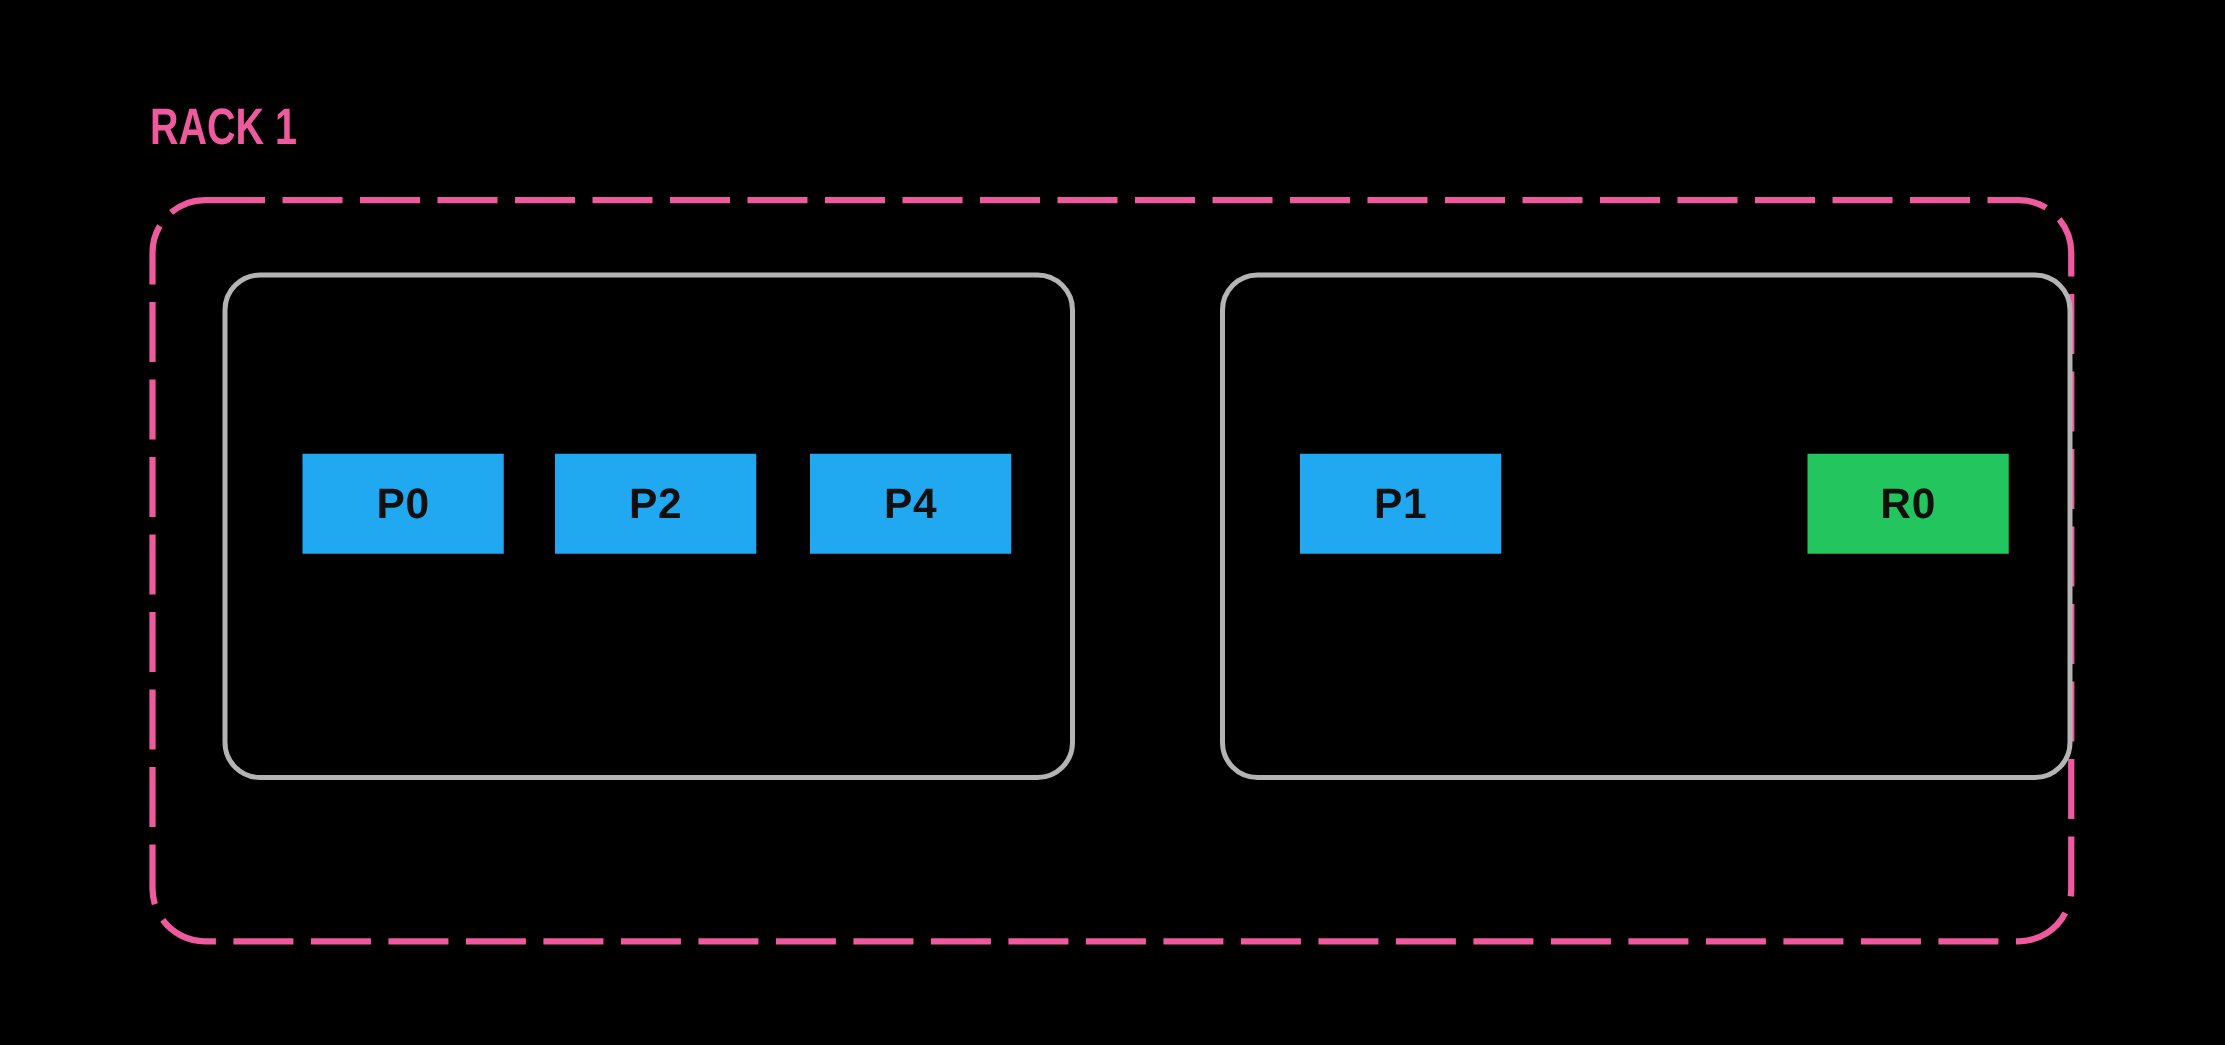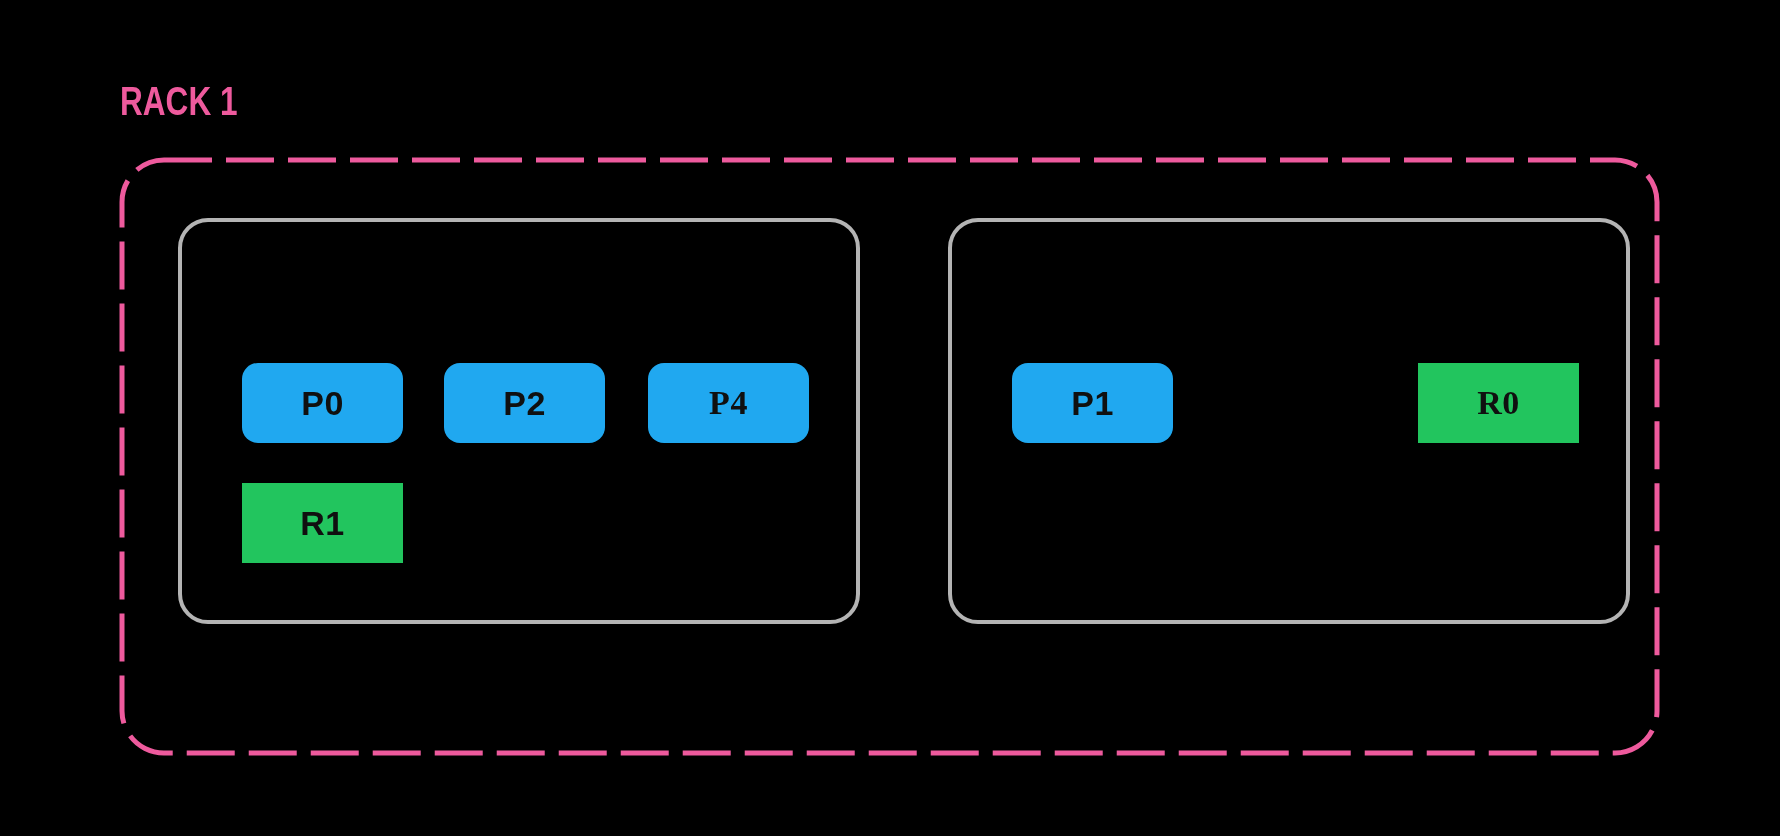--- a/index.html
+++ b/index.html
@@ -43,41 +43,41 @@
     position: absolute;
     top: 218px;
     width: 682px;
     height: 406px;
     border: 4px solid #B4B4B4;
     border-radius: 30px;
     box-sizing: border-box;
     background: transparent;
   }
   .node-a { left: 178px; }
-  .node-b { left: 948px; padding-left: 25px; }
+  .node-b { left: 976px; padding-left: 25px; }
 
   
   .chip {
     position: absolute;
     width: 161px;
     height: 80px;
     display: flex;
     align-items: center;
     justify-content: center;
     font-size: 34px;
     font-weight: 700;
     color: #101010;
     letter-spacing: 0.5px;
   }
-  .chip[data-type="process"] { background: #20A8F0; border-radius: 16px; }
+  .chip[data-type="process"] { background: #20A8F0; }
   .chip[data-type="replica"] { background: #22c55e; }
 
   .col-1 { left: 60px; }
   .col-2 { left: 262px; align-items: center; }
-  .col-3 { left: 466px; font-family: Liberation Serif, serif; }
+  .col-3 { left: 466px; }
   .row-1 { top: 141px; }
   .row-2 { top: 261px; }
 </style>
 </head>
 <body>
 
 <div class="rack-title">RACK 1</div>
 
 <svg class="rack-boundary" viewBox="0 0 1551 609" xmlns="http://www.w3.org/2000/svg">
   <rect x="8" y="8" width="1535" height="593" rx="42" ry="42" fill="none" stroke-width="5" stroke-dasharray="48 14" stroke="#EE5A9D"></rect>
@@ -86,23 +86,20 @@
 <div class="node node-a">
   <div class="chip col-1 row-1" data-type="process">
     <span>P0</span>
   </div>
   <div class="chip col-2 row-1" data-type="process">
     <span>P2</span>
   </div>
   <div class="chip col-3 row-1" data-type="process">
     <span>P4</span>
   </div>
-  <div class="chip col-1 row-2" data-type="replica">
-    <span>R1</span>
-  </div>
 </div>
 
 <div class="node node-b">
   <div class="chip col-1 row-1" data-type="process">
     <span>P1</span>
   </div>
   <div class="chip col-3 row-1" data-type="replica">
     <span>R0</span>
   </div>
 </div>

